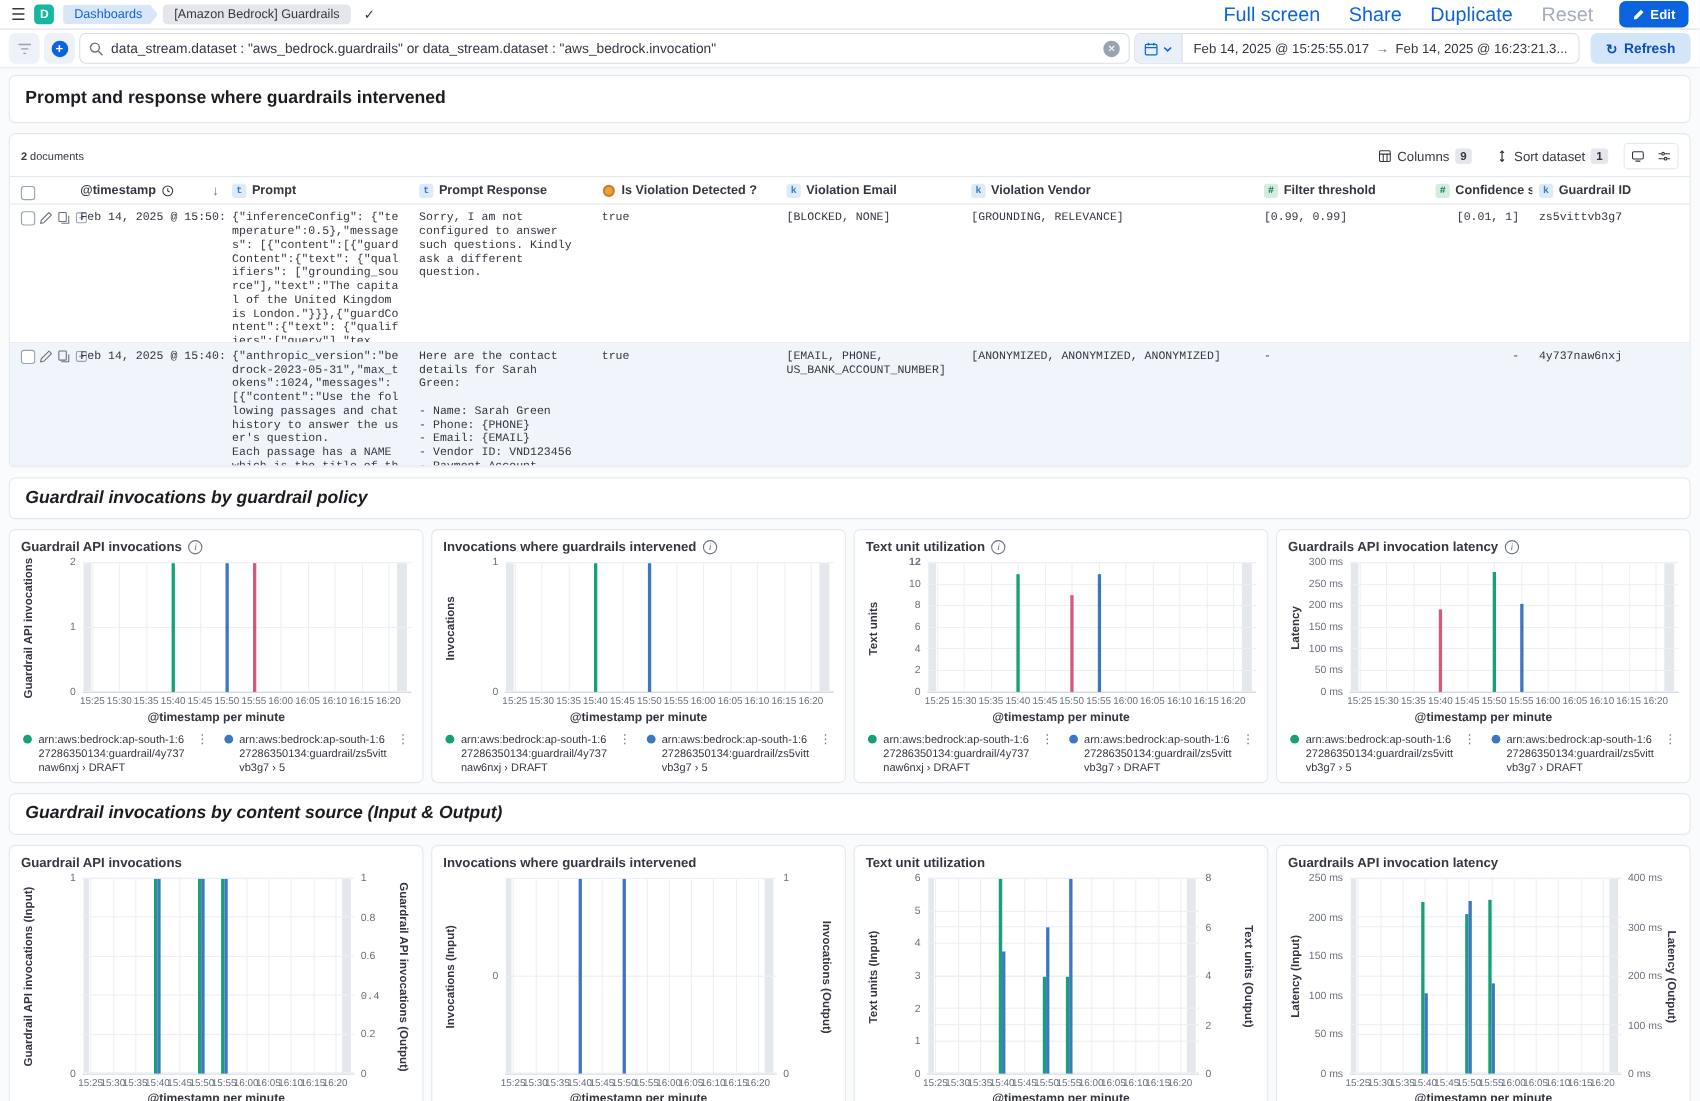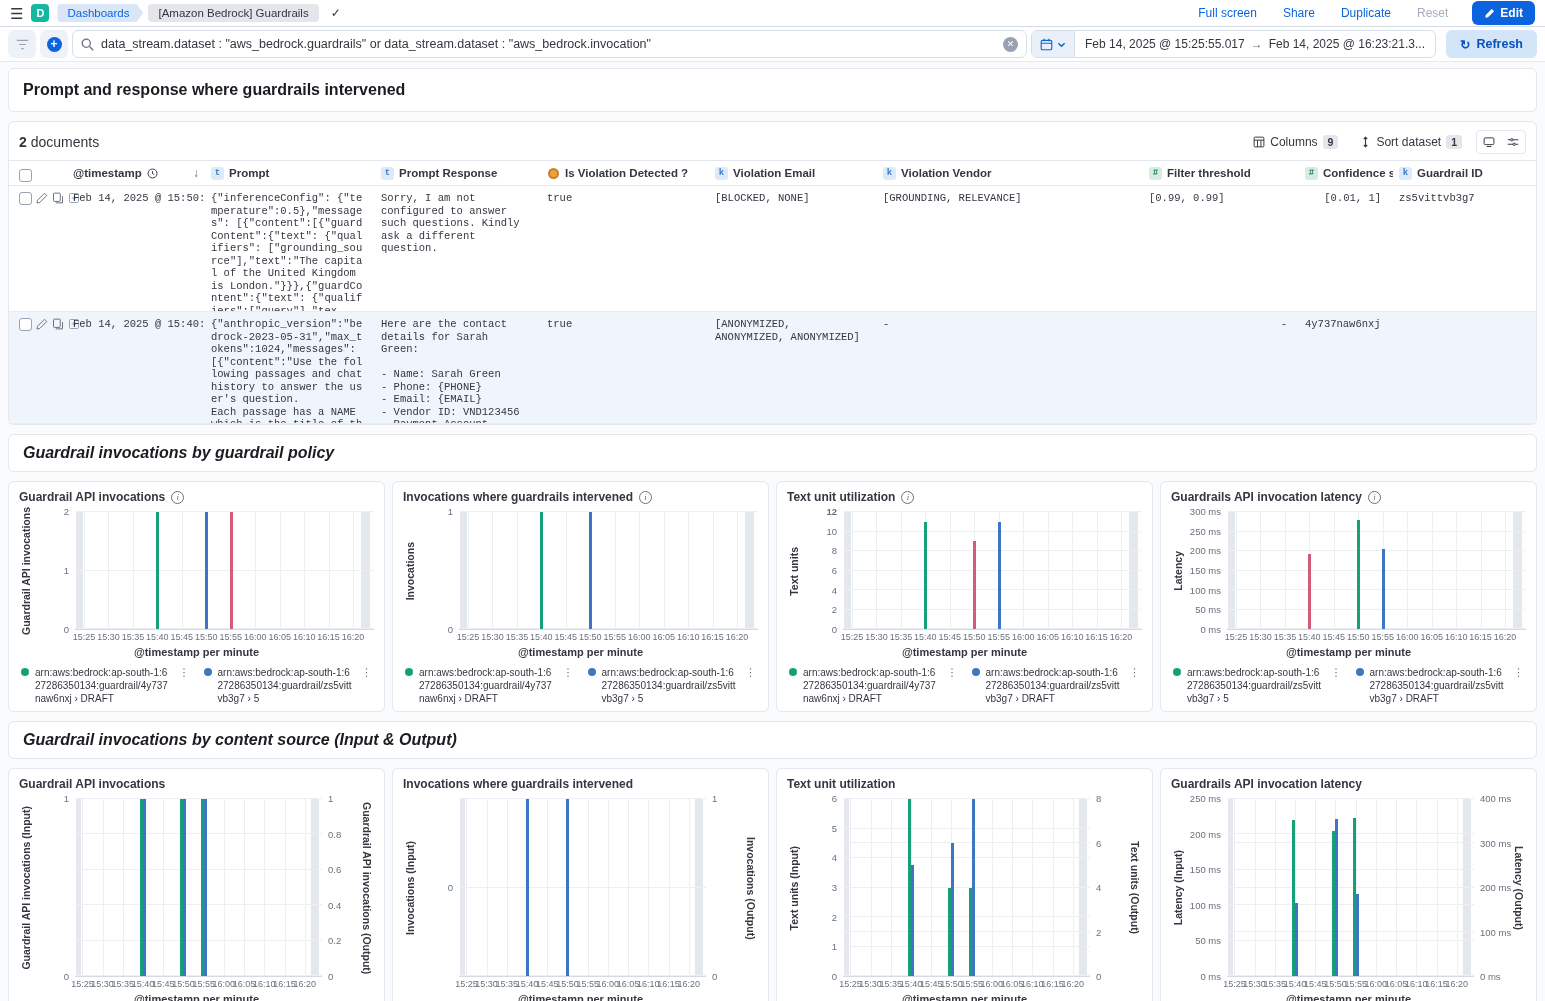--- a/index.html
+++ b/index.html
@@ -13,21 +13,21 @@
   .hamburger { font-size:15px; color:#343741; cursor:pointer; line-height:1; }
   .logo { width:18px; height:18px; border-radius:4px; background:#14b8a0; color:#fff;
     font-size:11px; font-weight:700; display:flex; align-items:center; justify-content:center; }
   .crumb1 { background:#d9e6f8; color:#0b64dd; font-size:11.5px; font-weight:500;
     padding:3px 14px 3px 10px; border-radius:4px 0 0 4px;
     clip-path:polygon(0 0, calc(100% - 7px) 0, 100% 50%, calc(100% - 7px) 100%, 0 100%); }
   .crumb2 { background:#e4e6eb; color:#343741; font-size:11.5px; font-weight:500;
     padding:3px 10px; border-radius:4px; margin-left:-3px; }
   .crumb-check { color:#343741; font-size:12px; margin-left:4px; }
   .nav-spacer { flex:1; }
-  .nav-link { color:#0b64dd; font-size:12px; font-weight:500; margin-left:18px; cursor:pointer; }
+  .nav-link { color:#0b64dd; font-size:18px; font-weight:500; margin-left:18px; cursor:pointer; }
   .nav-link.disabled { color:#a6aebb; }
   .edit-btn { margin-left:16px; background:#0b64dd; color:#fff; border:none; border-radius:6px;
     height:24px; padding:0 12px; font-size:12px; font-weight:600; display:flex; align-items:center; gap:5px; cursor:pointer; }
 
   
   .querybar { height:35px; background:#fff; border-bottom:1px solid #e6eaf0;
     display:flex; align-items:center; padding:0 8px; gap:4px; }
   .qb-btn { width:28px; height:28px; border-radius:6px; background:#edf1f8;
     display:flex; align-items:center; justify-content:center; cursor:pointer; flex:none; }
   .plus-circle { width:15px; height:15px; border-radius:50%; background:#0b64dd; color:#fff;
@@ -50,21 +50,21 @@
 
   
   .dash { padding:6px 8px 0 8px; }
   .panel { background:#fff; border:1px solid #e3e8ee; border-radius:6px; margin-bottom:9px; }
   .title-panel { padding:12px 14px; }
   .title-panel h1, .sect-panel h2 { font-size:16px; font-weight:600; color:#1a1c21; }
   .sect-panel { padding:9px 14px;font-style:italic; }
 
   
   .doc-toolbar { display:flex; align-items:center; padding:8px 10px 6px 10px; }
-  .doc-count { font-size:14px; color:#343741; }
+  .doc-count { font-size:10px; color:#343741; }
   .doc-count b { font-weight:700; }
   .doc-tools { margin-left:auto; display:flex; align-items:center; gap:6px; }
   .tool-btn { display:flex; align-items:center; gap:5px; font-size:12px; color:#343741;
     padding:3px 8px; border-radius:4px; cursor:pointer; }
   .tool-badge { background:#e4e6eb; border-radius:3px; font-size:10.5px; padding:1px 5px; font-weight:600; }
   .tool-icon-btn { width:24px; height:22px; display:flex; align-items:center; justify-content:center;
     border:1px solid #e3e8ee; border-radius:4px; cursor:pointer; }
   .tool-group { display:flex; border:1px solid #e3e8ee; border-radius:4px; }
   .tool-group .tool-icon-btn { border:none; }
 
@@ -339,20 +339,21 @@
         <div class="dg-cell json">{"anthropic_version":"bedrock-2023-05-31","max_tokens":1024,"messages": [{"content":"Use the following passages and chat history to answer the user's question.
 Each passage has a NAME which is the title of the document. After your answer, leave a blank line and then give the source name of the passages</div>
         <div class="dg-cell">Here are the contact details for Sarah Green:
 
 - Name: Sarah Green
 - Phone: {PHONE}
 - Email: {EMAIL}
 - Vendor ID: VND123456
 - Payment Account Number: {US_BANK_ACCOUNT_NUMBER}</div>
         <div class="dg-cell">true</div>
+        <div class="dg-cell">[EMAIL, PHONE, US_BANK_ACCOUNT_NUMBER]</div>
         <div class="dg-cell">[ANONYMIZED, ANONYMIZED, ANONYMIZED]</div>
         <div class="dg-cell">-</div>
         <div class="dg-cell right">-</div>
         <div class="dg-cell">4y737naw6nxj</div>
       </div>
     </div>
   </div>
 
   <div class="panel sect-panel">
     <h2>Guardrail invocations by guardrail policy</h2>
@@ -684,21 +685,21 @@
             <div class="bar" style="left: calc(27.5455% - 3px); height: 100%; background: rgb(23, 160, 119);"></div>
             <div class="bar" style="left: calc(27.5455% + 0px); height: 100%; background: rgb(61, 118, 194);"></div>
             <div class="bar" style="left: calc(43.9091% - 3px); height: 100%; background: rgb(23, 160, 119);"></div>
             <div class="bar" style="left: calc(43.9091% + 0px); height: 100%; background: rgb(61, 118, 194);"></div>
             <div class="bar" style="left: calc(52.0909% - 3px); height: 100%; background: rgb(23, 160, 119);"></div>
             <div class="bar" style="left: calc(52.0909% + 0px); height: 100%; background: rgb(61, 118, 194);"></div>
           </div>
       <div class="rticks">
             <span class="ytick" style="bottom: calc(0% - 5px);">0</span>
             <span class="ytick" style="bottom: calc(20% - 5px);">0.2</span>
-            <span class="ytick" style="bottom: calc(40% - 5px);">0.4</span>
+            <span class="ytick" style="bottom: calc(40% - 5px); font-family: Liberation Mono, monospace;">0.4</span>
             <span class="ytick" style="bottom: calc(60% - 5px);">0.6</span>
             <span class="ytick" style="bottom: calc(80% - 5px);">0.8</span>
             <span class="ytick" style="bottom: calc(100% - 5px);">1</span>
           </div>
       <div class="ylab right">
             <span>Guardrail API invocations (Output)</span>
           </div>
     </div>
     <div class="c-xlabel">@timestamp per minute</div>
 

